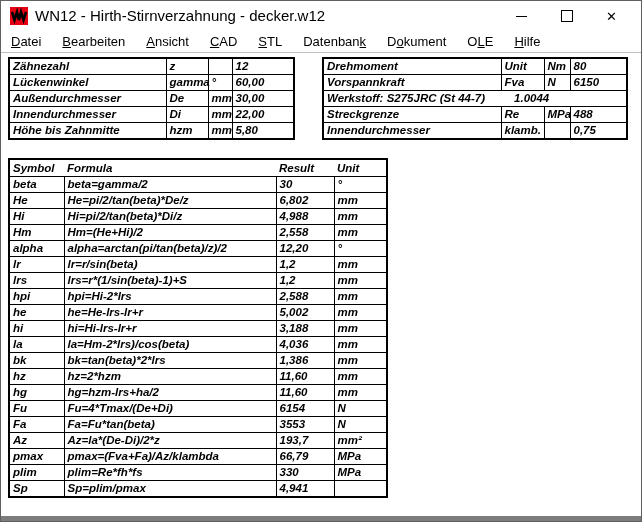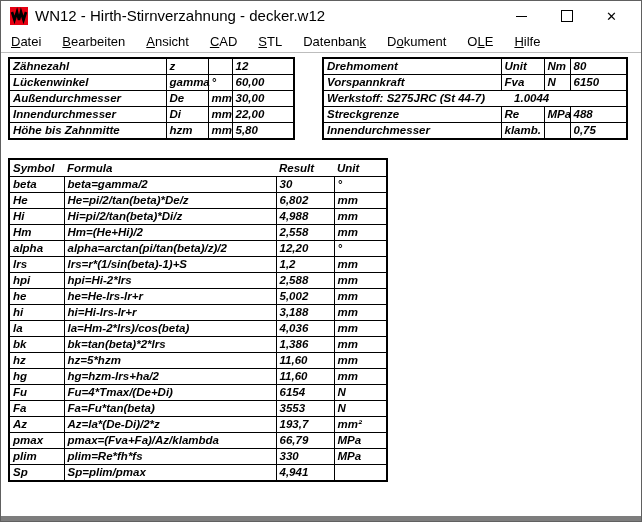--- a/index.html
+++ b/index.html
@@ -212,20 +212,26 @@
         <td>mm</td>
       </tr>
 
       <tr>
         <td>alpha</td>
         <td>alpha=arctan(pi/tan(beta)/z)/2</td>
         <td>12,20</td>
         <td>°</td>
       </tr>
 
+      <tr>
+        <td>lr</td>
+        <td>lr=r/sin(beta)</td>
+        <td>1,2</td>
+        <td>mm</td>
+      </tr>
 
       <tr>
         <td>lrs</td>
         <td>lrs=r*(1/sin(beta)-1)+S</td>
         <td>1,2</td>
         <td>mm</td>
       </tr>
 
 
       <tr>
@@ -258,21 +264,21 @@
 
       <tr>
         <td>bk</td>
         <td>bk=tan(beta)*2*lrs</td>
         <td>1,386</td>
         <td>mm</td>
       </tr>
 
       <tr>
         <td>hz</td>
-        <td>hz=5*hzm</td>
+        <td>hz=2*hzm</td>
         <td>11,60</td>
         <td>mm</td>
       </tr>
 
       <tr>
         <td>hg</td>
         <td>hg=hzm-lrs+ha/2</td>
         <td>11,60</td>
         <td>mm</td>
       </tr>

